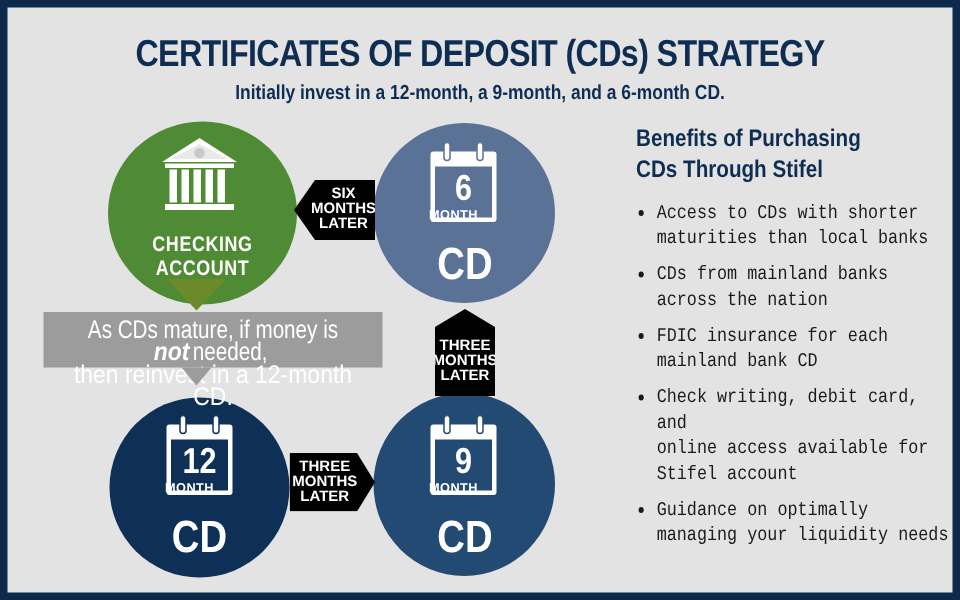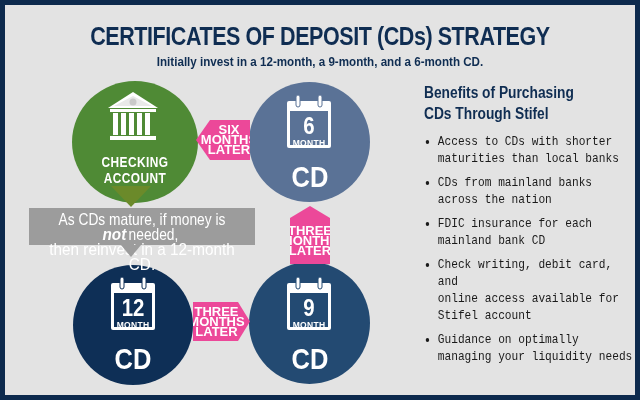--- a/index.html
+++ b/index.html
@@ -47,32 +47,32 @@
 
     .cal {
       position: absolute; width: 46px; height: 54px;
     }
     .cal-num {
       position: absolute; left: 0; width: 46px; text-align: center; color: #fff;
       font-family: "Liberation Sans", sans-serif; font-weight: bold; font-size: 24px; line-height: 24px;
       transform: scaleX(0.85);
     }
     .cal-month {
-      position: absolute; left: 0; width: 46px; text-align: center; color: #fff;
+      position: absolute; left: 0; width: 46px; color: #fff;
       font-family: "Liberation Sans", sans-serif; font-weight: bold; font-size: 8.5px; letter-spacing: 0.3px;
     }
     .cd-label {
       position: absolute; width: 120px; text-align: center; color: #fff;
       font-family: "Liberation Sans", sans-serif; font-weight: bold; font-size: 30px; line-height: 30px;
       transform: scaleX(0.85); transform-origin: center;
     }
     .arrow {
-      position: absolute; background: #ec4899; color: #fff;
-      font-family: "Liberation Sans", sans-serif; font-weight: bold;
-      font-size: 13px; line-height: 10px; text-align: center;
+      position: absolute; background: #000000; color: #fff;
+      font-family: "Liberation Sans", sans-serif; font-weight: bold;
+      font-size: 10px; line-height: 10px; text-align: center;
       display: flex; align-items: center; justify-content: center;
     }
     .arrow-left {
       left: 196px; top: 120px; width: 54px; height: 40px;
       clip-path: polygon(14px 0, 100% 0, 100% 100%, 14px 100%, 0 50%);
       padding-left: 12px;
     }
     .arrow-right {
       left: 193px; top: 302px; width: 57px; height: 39px;
       clip-path: polygon(0 0, calc(100% - 12px) 0, 100% 50%, calc(100% - 12px) 100%, 0 100%);

